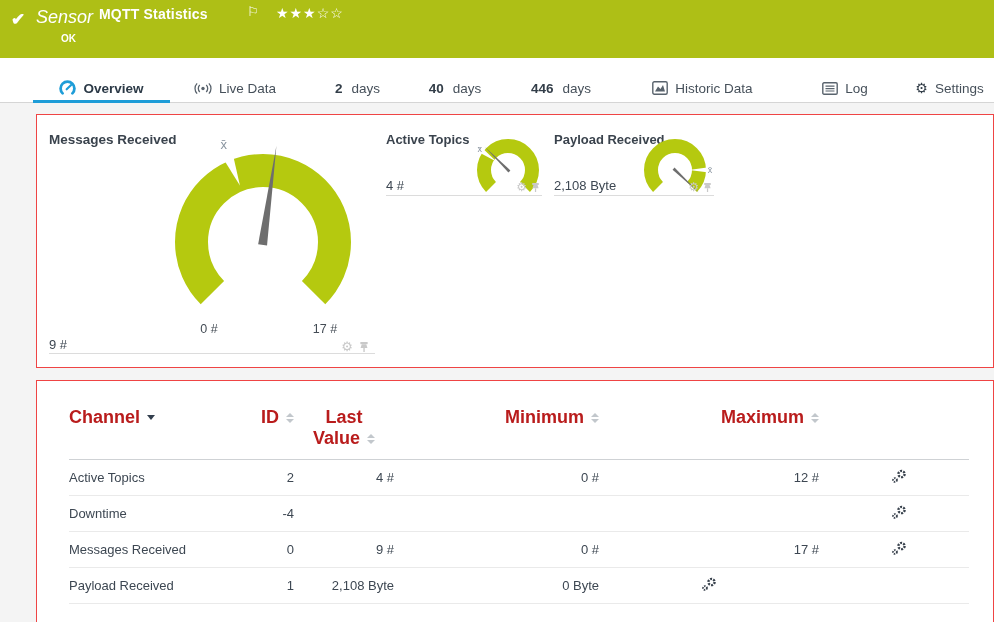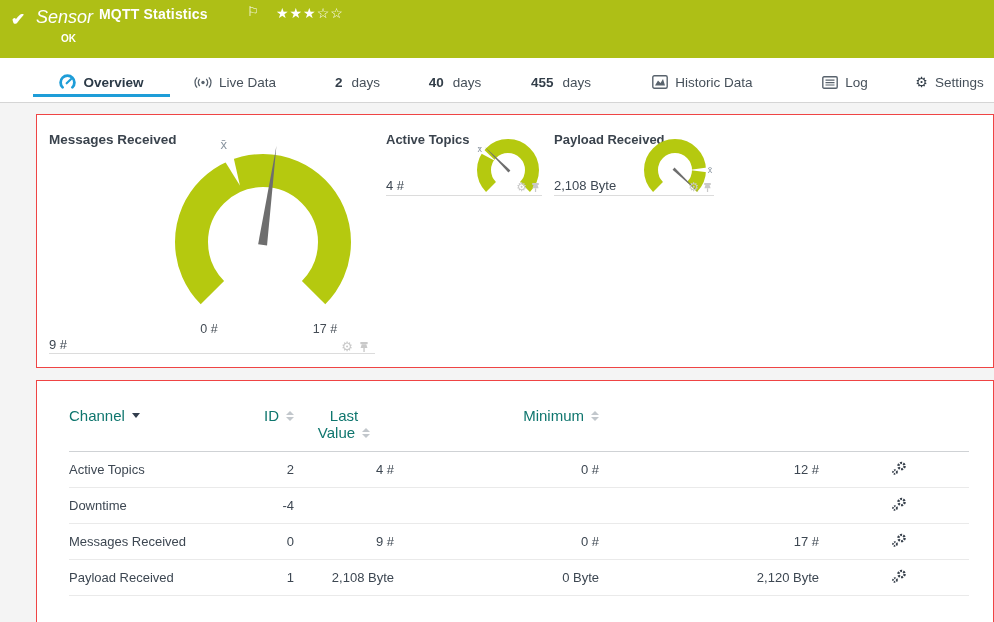--- a/index.html
+++ b/index.html
@@ -11,21 +11,21 @@
   .banner { position:absolute; left:0; top:0; width:994px; height:58px; background:#aebf16; color:#fff; }
   .banner .check { position:absolute; left:11px; top:9px; font-size:17px; font-weight:bold; }
   .banner .kind { position:absolute; left:36px; top:7px; font-size:18px; font-style:italic; }
   .banner .title { position:absolute; left:99px; top:6px; font-size:14px; font-weight:bold; letter-spacing:.2px; }
   .banner .flag { position:absolute; left:247px; top:4px; font-size:13px; }
   .banner .stars { position:absolute; left:276px; top:5px; font-size:14px; letter-spacing:1px; }
   .banner .status { position:absolute; left:61px; top:33px; font-size:10px; font-weight:bold; }
 
   
   .tabbar { position:absolute; left:0; top:58px; width:994px; height:45px; background:#fff; border-bottom:1px solid #d5d5d5; }
-  .tab { position:absolute; top:10px; height:28px; display:flex; align-items:center; justify-content:center; gap:7px;
+  .tab { position:absolute; top:16px; height:28px; display:flex; align-items:center; justify-content:center; gap:7px;
          font-size:13.5px; color:#46505a; cursor:pointer; }
   .tab .num { font-weight:bold; color:#333e49; margin-right:2px; }
   .tab.active { font-weight:bold; color:#2c3a47; }
   .tab.active::after { content:""; position:absolute; left:0; right:0; bottom:-1px; height:3px; background:#1e9dd8; }
   .tab .gearglyph { font-size:14px; color:#333e49; line-height:1; }
 
   
   .card { position:absolute; background:#fff; border:1px solid #ef4444; }
   .card1 { left:36px; top:114px; width:958px; height:254px; }
   .card2 { left:36px; top:380px; width:958px; height:260px; }
@@ -41,21 +41,21 @@
   .gauge-arc.small { stroke-width:14; }
   .gauge-needle { fill:#6e6e6e; }
   .gauge-notch { fill:#fff; }
   .gauge-avg { font-size:13px; fill:#8a95a0; font-family:"Liberation Sans",sans-serif; }
   .gauge-avg.small { font-size:9px; }
 
   
   .tablewrap { position:absolute; left:32px; top:26px; width:900px; }
   .trow { display:grid; grid-template-columns:170px 55px 100px 205px 220px 160px; align-items:center; }
   .thead { border-bottom:1px solid #cfd2d5; padding-bottom:10px; align-items:start; }
-  .thead .hcell { font-size:15px; font-weight:normal; color:#0f766e; display:flex; align-items:center; }
+  .thead .hcell { font-size:18px; font-weight:bold; color:#b91c1c; display:flex; align-items:center; }
   .hcell.r { justify-content:flex-end;align-items:center; }
   .hcell.c { justify-content:center; text-align:center; }
   .tbody-row { height:36px; border-bottom:1px solid #eaeaea; font-size:13px; color:#3d4752; }
   .cell.r { text-align:right; }
   .cell.c { text-align:center; }
   .sorter { display:inline-flex; flex-direction:column; gap:2px; margin-left:7px; }
   .sorter i { width:0; height:0; border-left:4px solid transparent; border-right:4px solid transparent; }
   .sorter .up { border-bottom:4px solid #c2c7cc; }
   .sorter .dn { border-top:4px solid #c2c7cc; }
   .caret-down { width:0; height:0; border-left:4.5px solid transparent; border-right:4.5px solid transparent;
@@ -94,21 +94,21 @@
     </div>
     <div class="tab" style="left:320px;width:75px;">
       <span class="num">2</span>
       <span>days</span>
     </div>
     <div class="tab" style="left:415px;width:80px;">
       <span class="num">40</span>
       <span>days</span>
     </div>
     <div class="tab" style="left:515px;width:92px;">
-      <span class="num">455</span>
+      <span class="num">446</span>
       <span>days</span>
     </div>
     <div class="tab" style="left:645px;width:115px;">
       <svg width="16" height="14" viewBox="0 0 16 14">
         <rect x="0.8" y="0.8" width="14.4" height="12.4" rx="1.5" fill="none" stroke="#59636d" stroke-width="1.4"></rect>
         <path d="M3 10.5 L6 5.5 L8.5 8 L11 4 L13 10.5 Z" fill="#59636d"></path>
       </svg>
       <span>Historic Data</span>
     </div>
     <div class="tab" style="left:810px;width:70px;">
@@ -213,20 +213,27 @@
             </span>
           </span>
         </div>
         <div class="hcell r">
           <span>Minimum</span>
           <span class="sorter">
               <i class="up"></i>
               <i class="dn"></i>
             </span>
         </div>
+        <div class="hcell r">
+          <span>Maximum</span>
+          <span class="sorter">
+              <i class="up"></i>
+              <i class="dn"></i>
+            </span>
+        </div>
         <div class="hcell"></div>
       </div>
 
       <div class="trow tbody-row">
         <div class="cell">Active Topics</div>
         <div class="cell r">2</div>
         <div class="cell r">4 #</div>
         <div class="cell r">0 #</div>
         <div class="cell r">12 #</div>
         <div class="cell c">
@@ -263,21 +270,20 @@
             <circle cx="4" cy="11" r="1.9" fill="none" stroke="#39424d" stroke-width="1.9" stroke-dasharray="1.4 1"></circle>
           </svg>
         </div>
       </div>
 
       <div class="trow tbody-row">
         <div class="cell">Payload Received</div>
         <div class="cell r">1</div>
         <div class="cell r">2,108 Byte</div>
         <div class="cell r">0 Byte</div>
-        <div class="cell r">2,120 Byte</div>
         <div class="cell c">
           <svg class="chsettings" width="17" height="15" viewBox="0 0 17 15">
             <circle cx="10.5" cy="5" r="3.1" fill="none" stroke="#39424d" stroke-width="2.4" stroke-dasharray="2 1.2"></circle>
             <circle cx="4" cy="11" r="1.9" fill="none" stroke="#39424d" stroke-width="1.9" stroke-dasharray="1.4 1"></circle>
           </svg>
         </div>
       </div>
 
     </div>
   </div>

